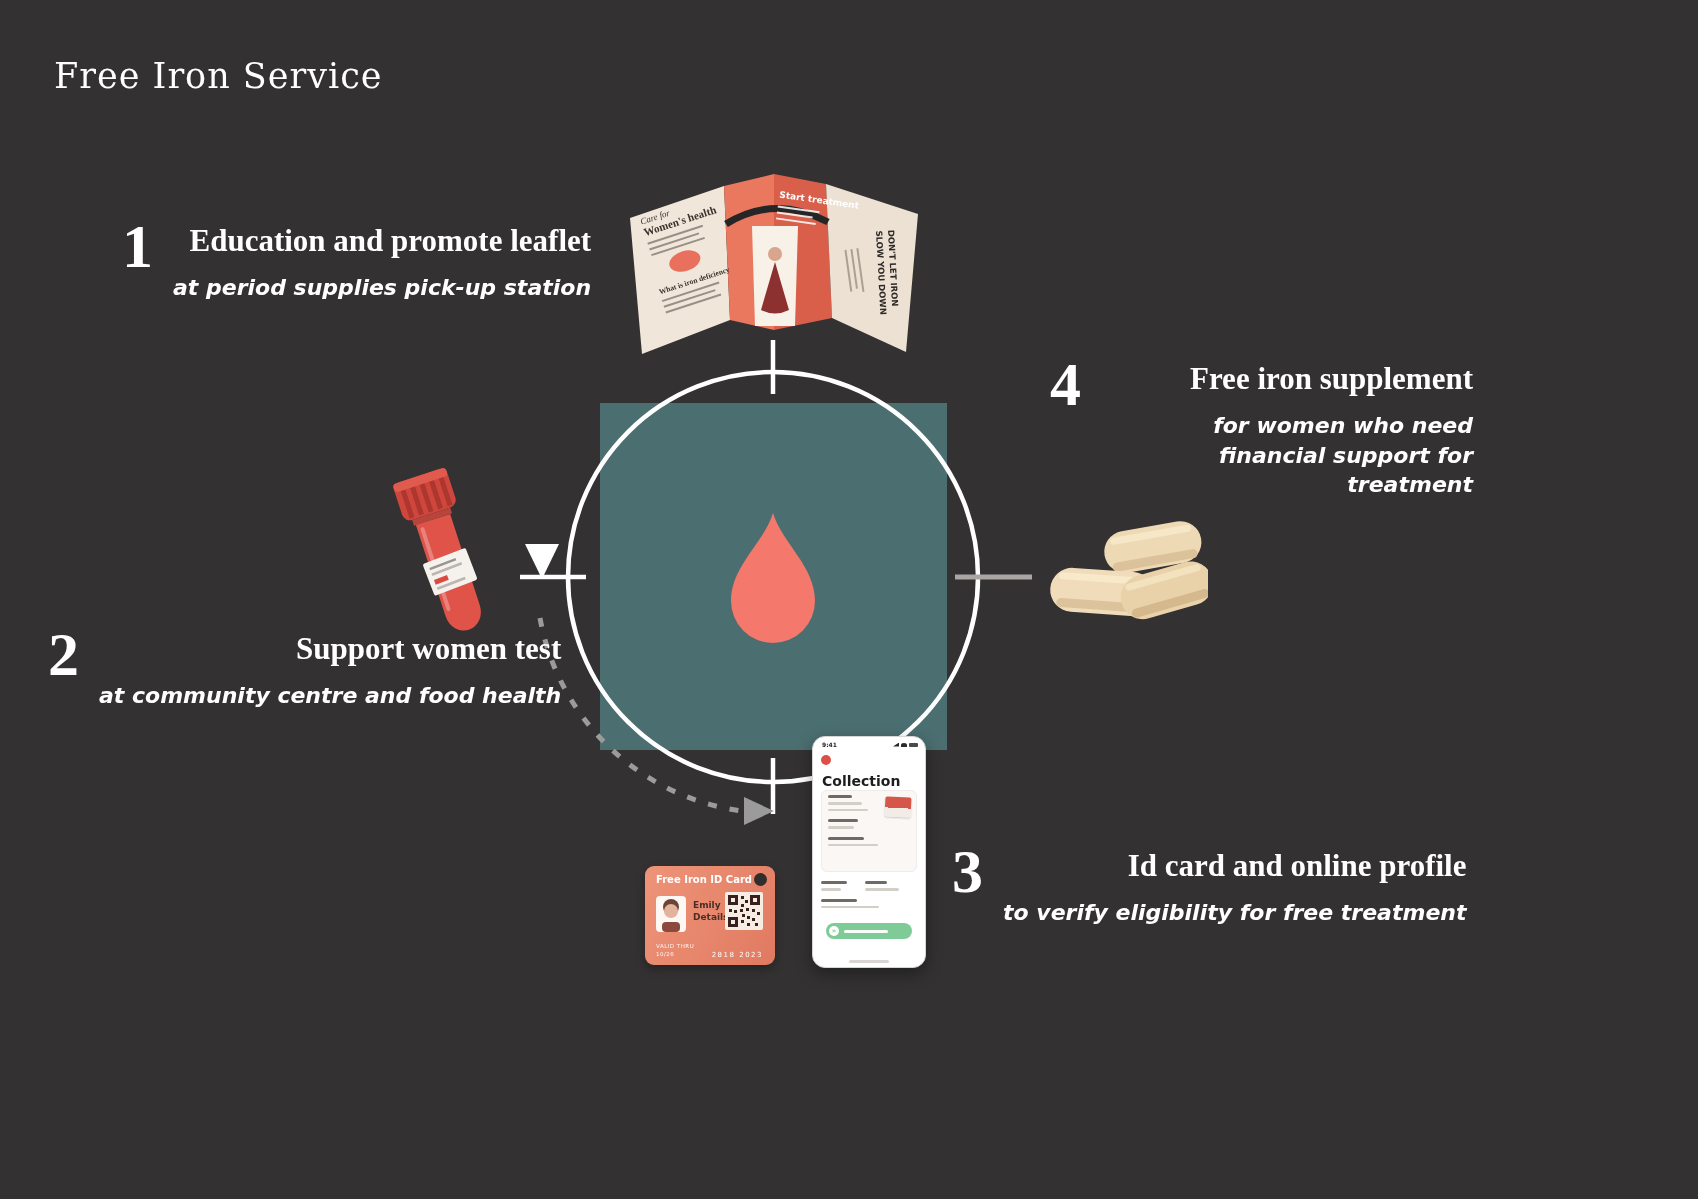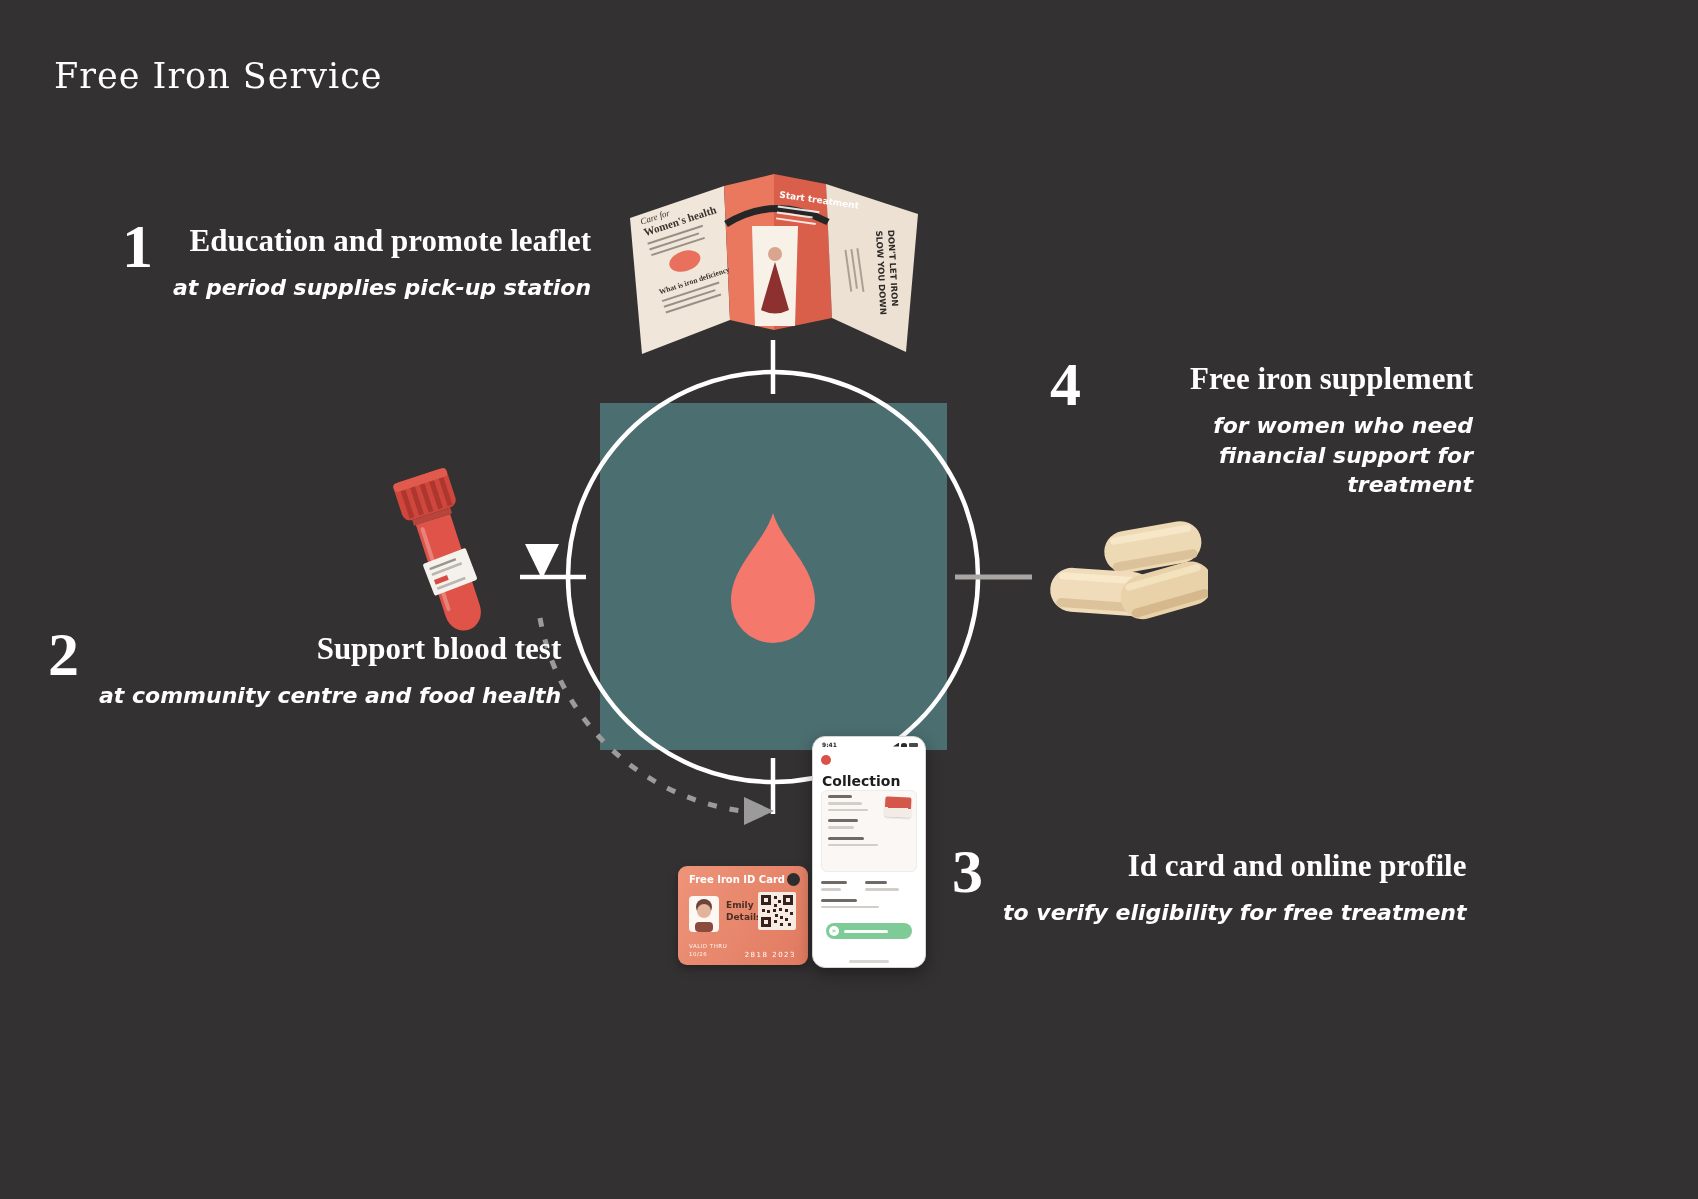--- a/index.html
+++ b/index.html
@@ -39,21 +39,20 @@
   .leaflet{position:absolute;left:622px;top:168px;}
   
   .tube{position:absolute;left:405px;top:468px;width:90px;height:175px;transform:rotate(-18deg);}
   
   .pills{position:absolute;left:1048px;top:506px;}
   
   .idcard{
     position:absolute;left:645px;top:866px;width:130px;height:99px;
     border-radius:9px;background:linear-gradient(120deg,#ee9478,#e07a61);
     box-shadow:0 4px 10px rgba(0,0,0,.3);
-    margin-left:33px;
   }
   .idcard-title{position:absolute;left:11px;top:8px;font-size:10px;font-weight:700;color:#fff;}
   .idcard-dot{position:absolute;right:8px;top:7px;width:13px;height:13px;border-radius:50%;background:#2f2d2d;}
   .idcard-photo{position:absolute;left:11px;top:30px;width:30px;height:36px;background:#fdf8f3;border-radius:4px;overflow:hidden;}
   .idcard-name{position:absolute;left:48px;top:34px;width:46px;font-size:9px;font-weight:600;color:#4a2e28;line-height:1.3;}
   .idcard-qr{position:absolute;right:12px;top:26px;width:38px;height:38px;background:#f6ece4;border-radius:2px;}
   .idcard-valid{position:absolute;left:11px;bottom:7px;font-size:5.5px;color:rgba(255,255,255,.92);line-height:1.5;letter-spacing:.5px;}
   .idcard-number{position:absolute;right:12px;bottom:6px;font-size:7px;color:#fff;letter-spacing:1.5px;}
   
   .phone{
@@ -278,21 +277,21 @@
     <div class="num">1</div>
     <div class="texts">
       <div class="heading">Education and promote leaflet</div>
       <div class="sub">at period supplies pick-up station</div>
     </div>
   </div>
 
   <div class="step s2">
     <div class="num">2</div>
     <div class="texts">
-      <div class="heading">Support blood test</div>
+      <div class="heading">Support women test</div>
       <div class="sub">at community centre and food health</div>
     </div>
   </div>
 
   <div class="step s3">
     <div class="num">3</div>
     <div class="texts">
       <div class="heading">Id card and online profile</div>
       <div class="sub">to verify eligibility for free treatment</div>
     </div>

